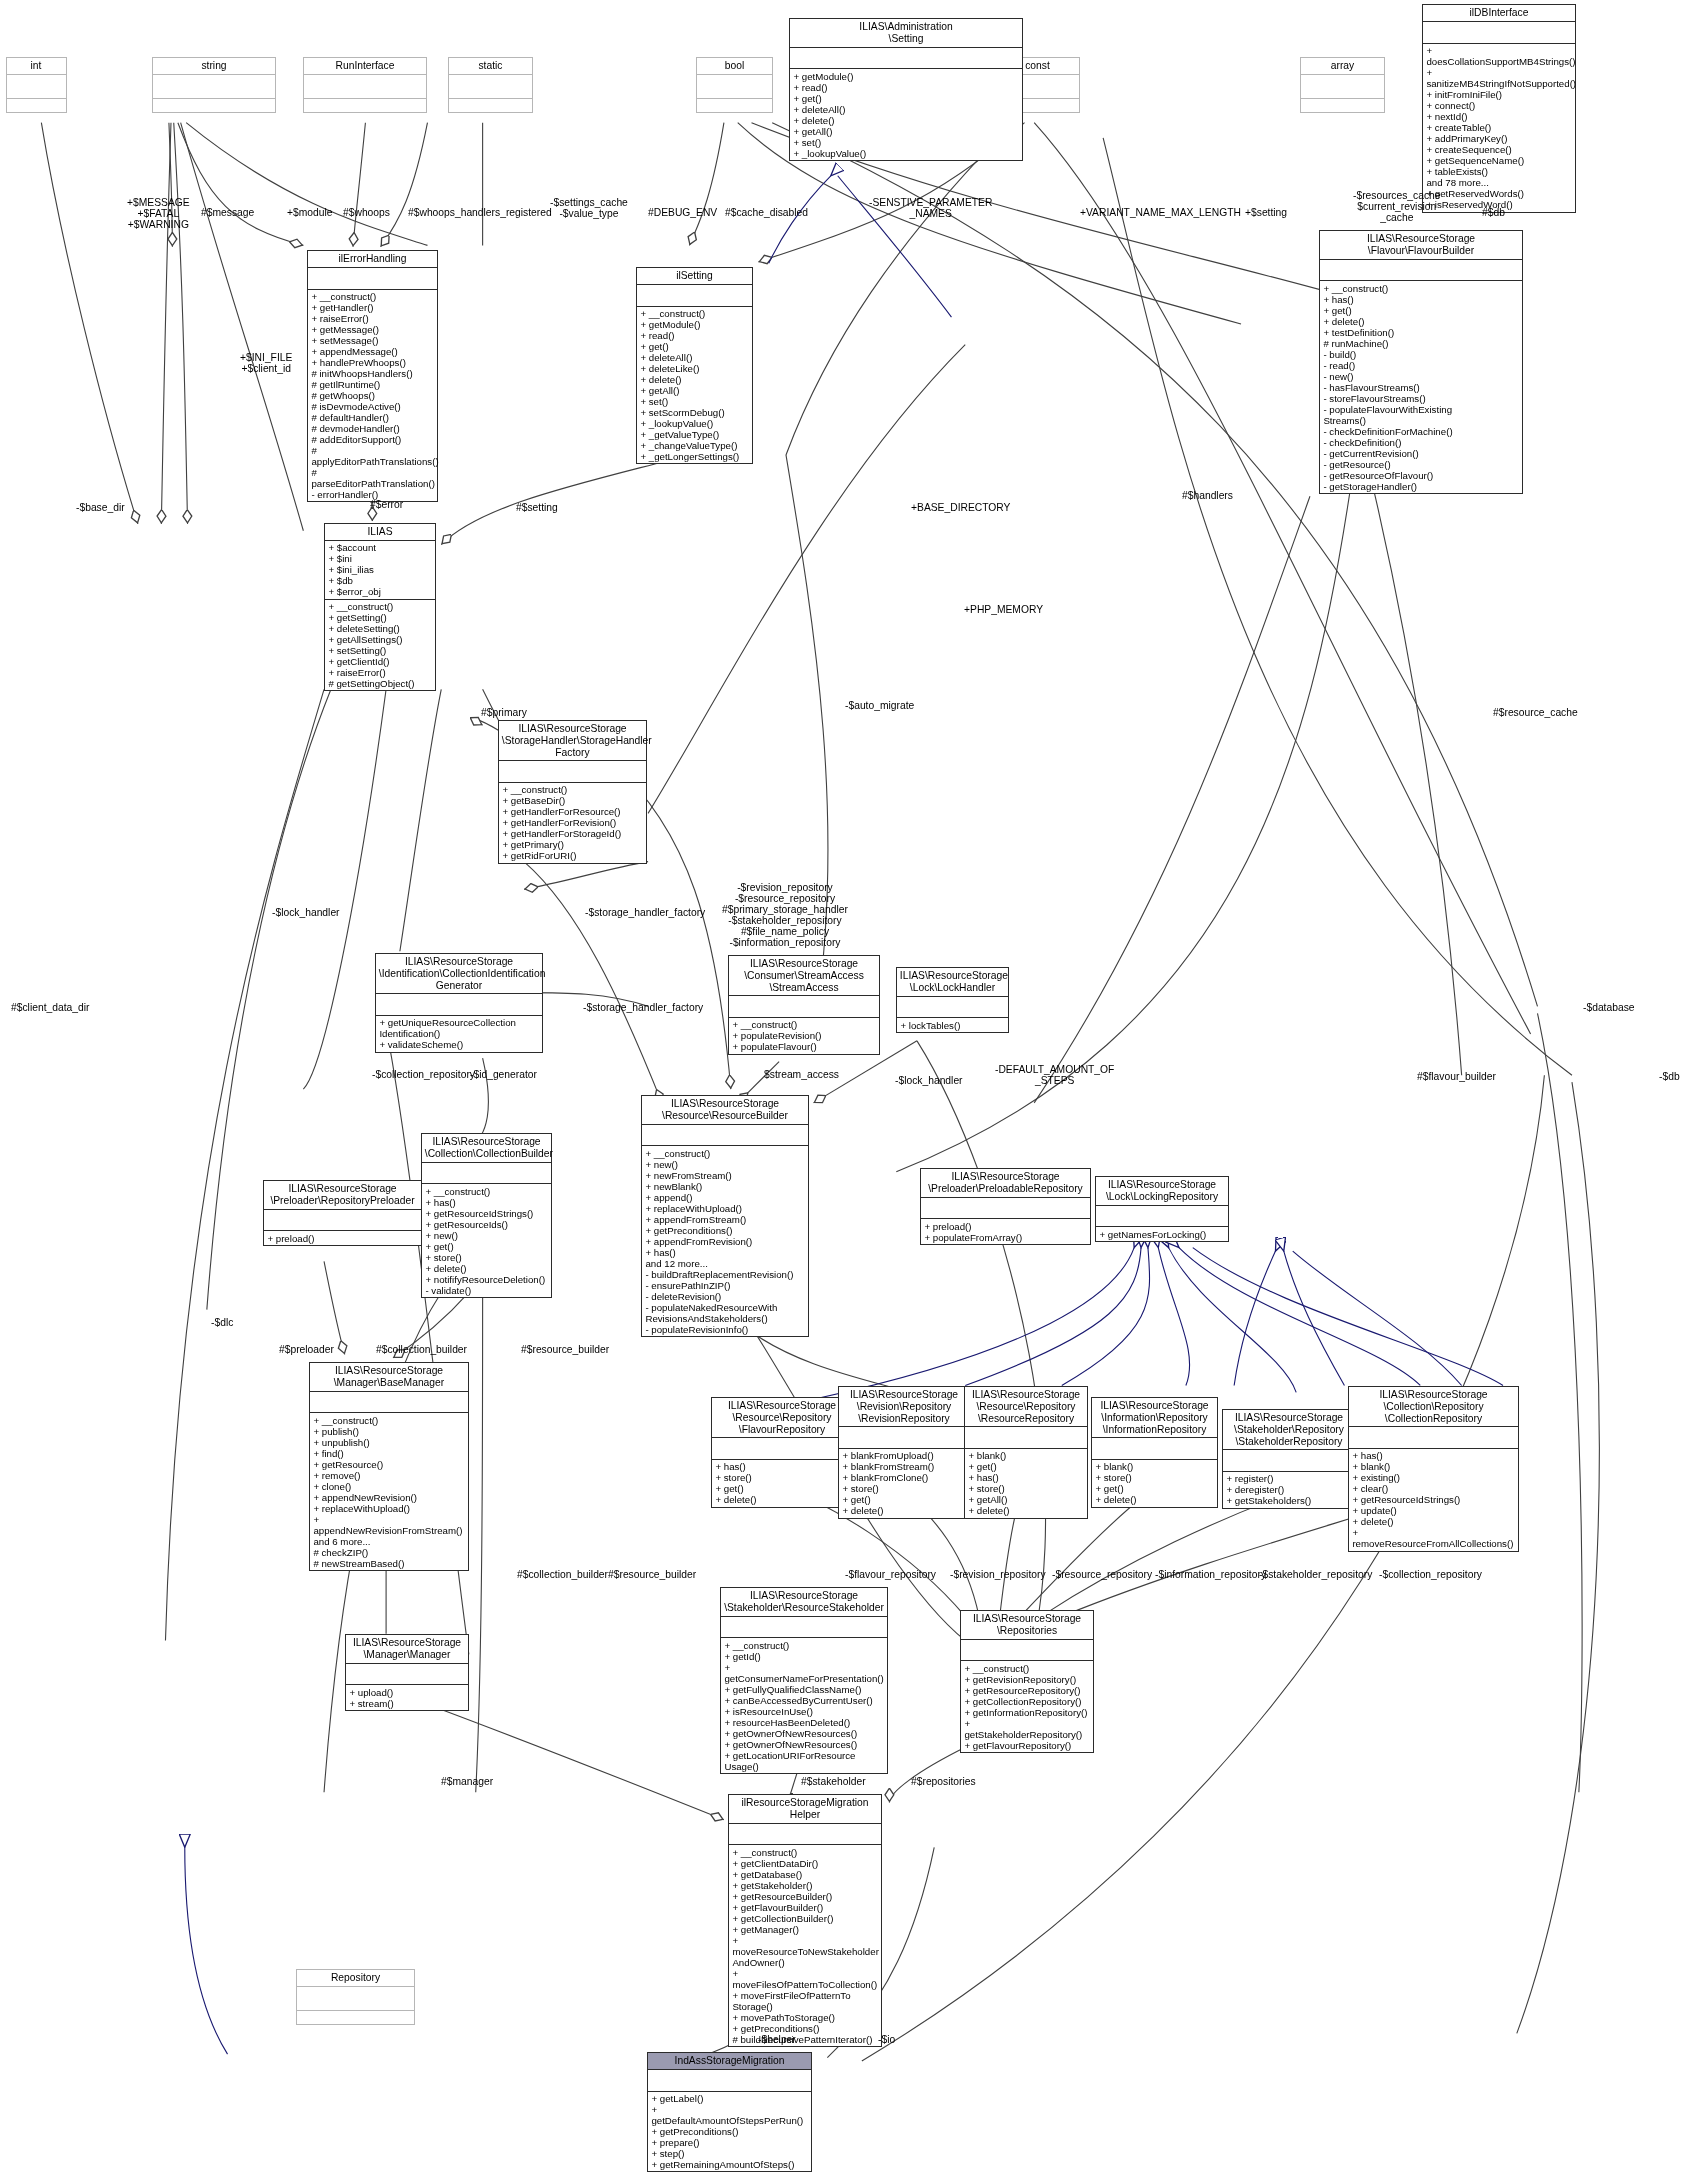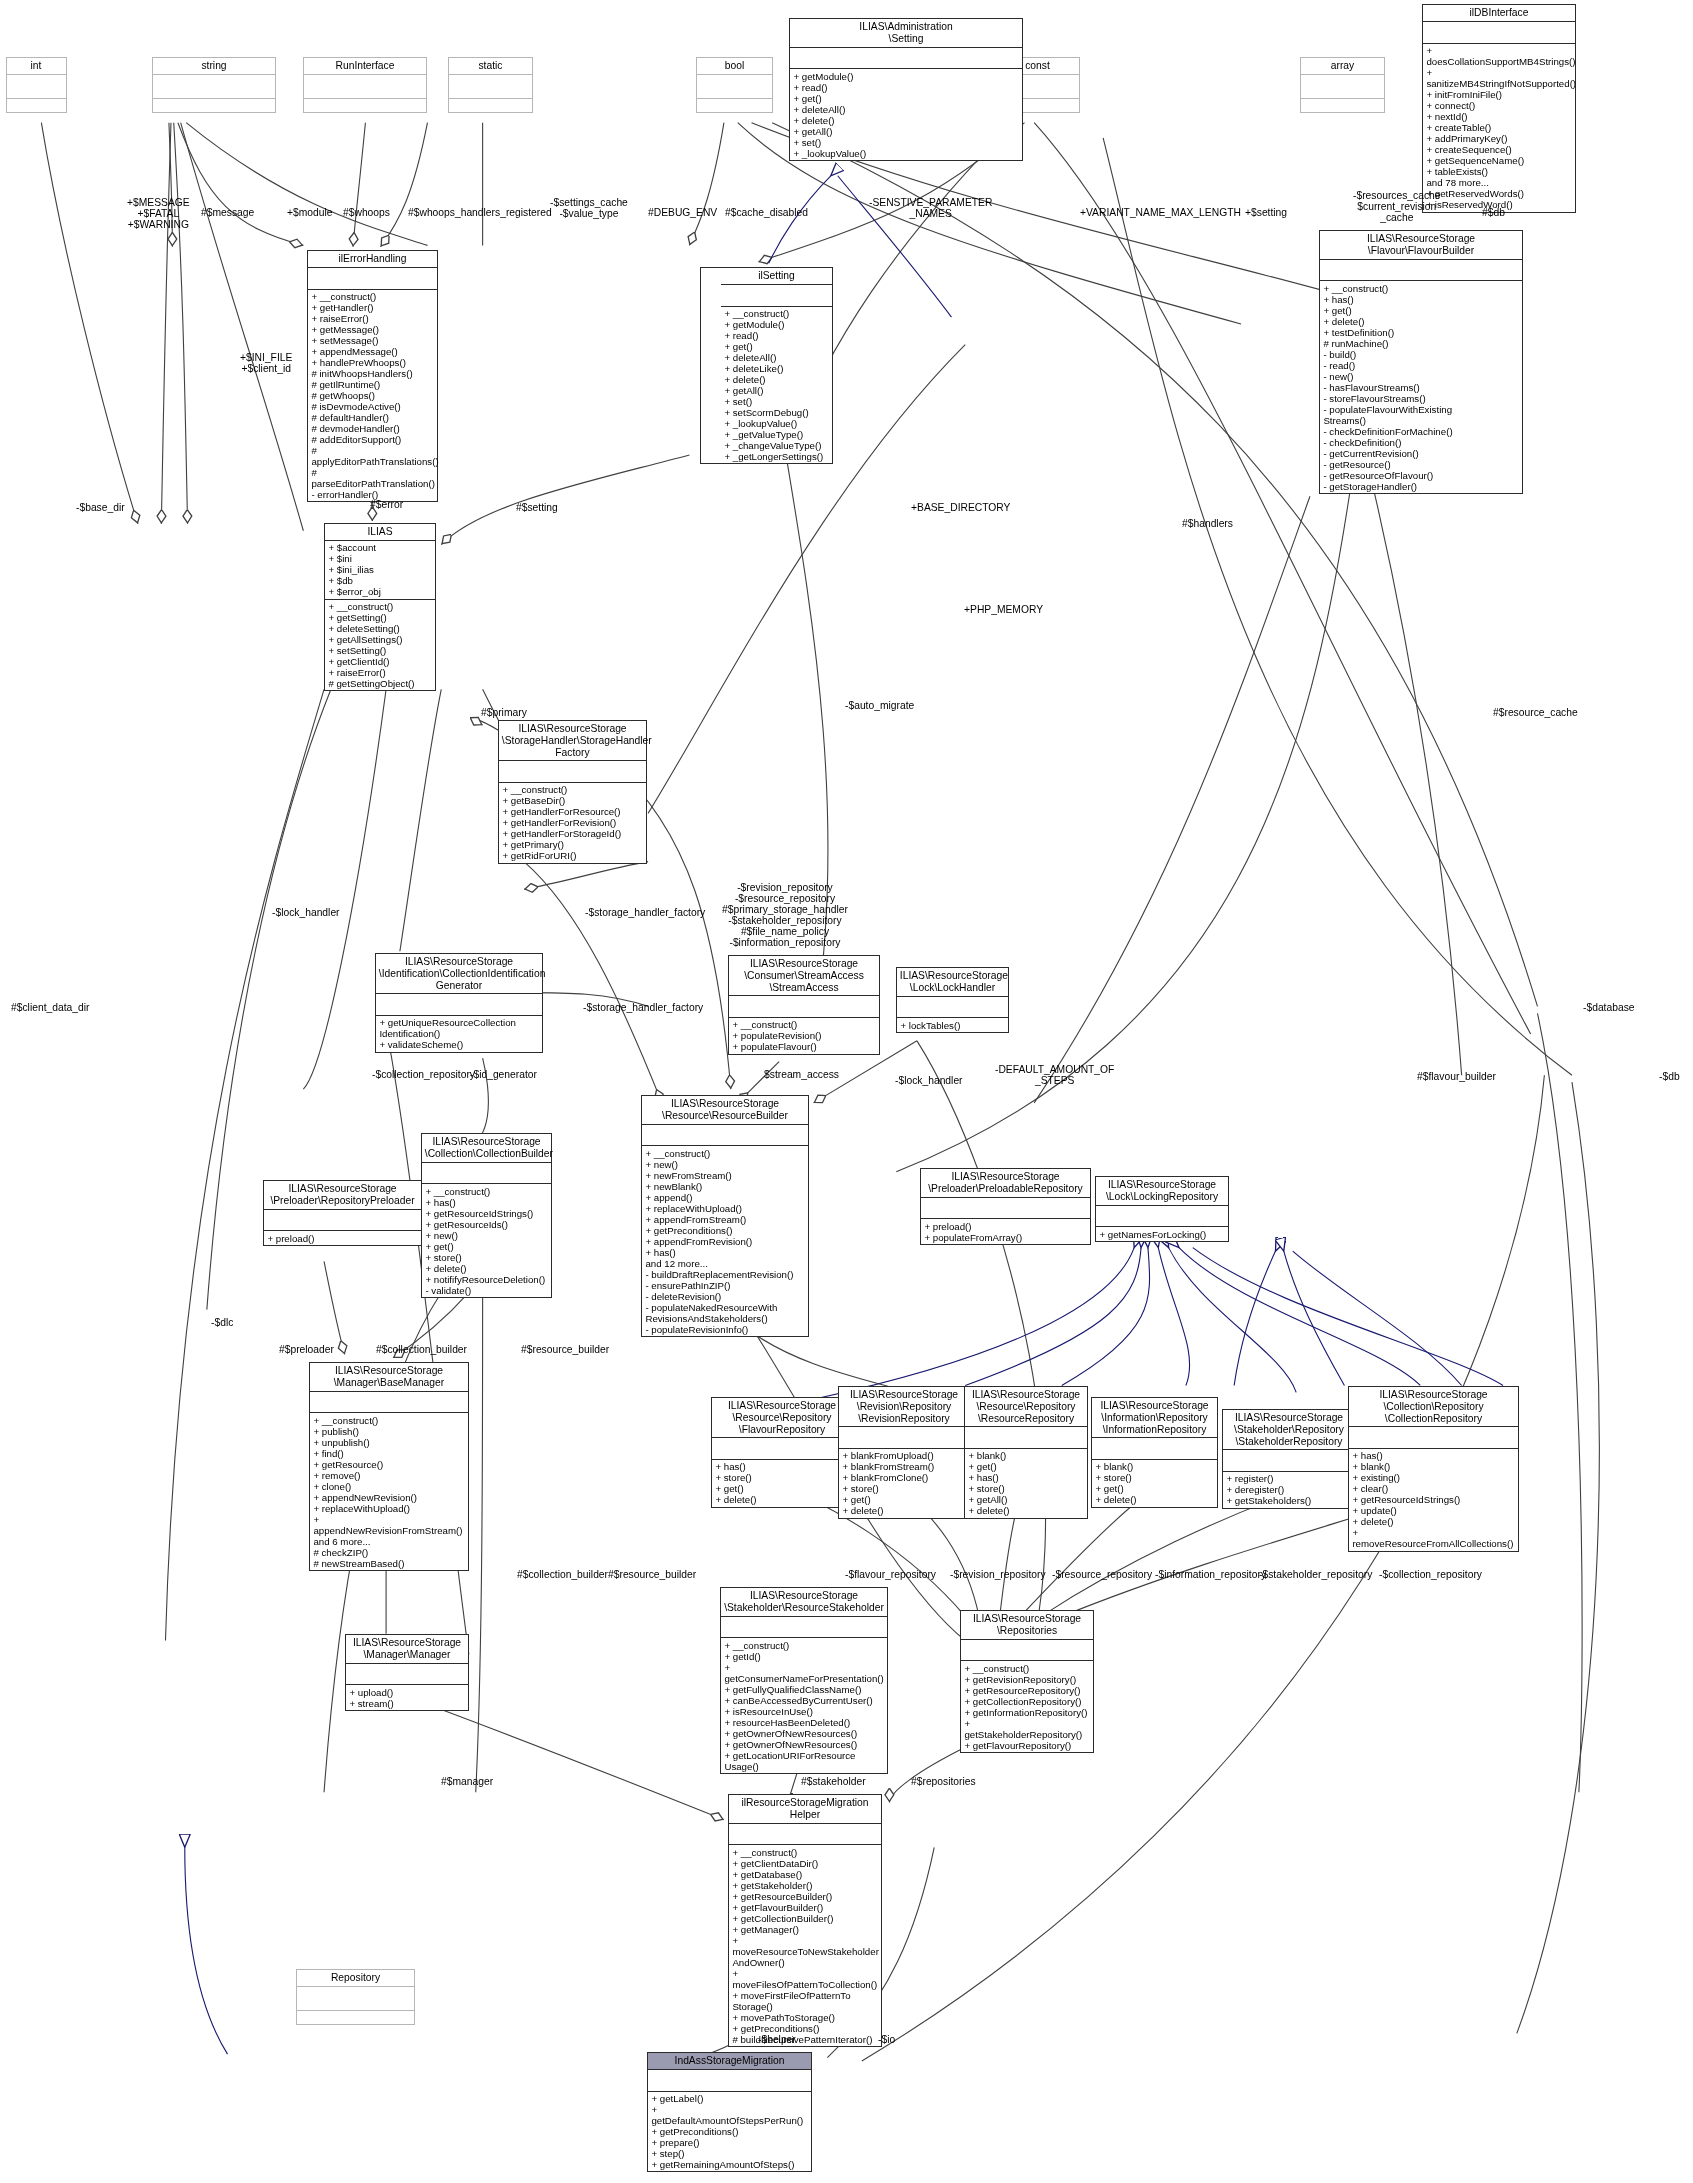--- a/index.html
+++ b/index.html
@@ -229,21 +229,21 @@
           <div># getWhoops()</div>
           <div># isDevmodeActive()</div>
           <div># defaultHandler()</div>
           <div># devmodeHandler()</div>
           <div># addEditorSupport()</div>
           <div># applyEditorPathTranslations()</div>
           <div># parseEditorPathTranslation()</div>
           <div>- errorHandler()</div>
         </div>
       </div>
-      <div class="node solid" style="left: 700px; top: 267px; width: 133px; padding-left: 20px;">
+      <div class="node solid" style="left: 636px; top: 267px; width: 117px;">
         <div class="nm">ilSetting</div>
         <div class="attrs empty3"></div>
         <div class="ops">
           <div>+ __construct()</div>
           <div>+ getModule()</div>
           <div>+ read()</div>
           <div>+ get()</div>
           <div>+ deleteAll()</div>
           <div>+ deleteLike()</div>
           <div>+ delete()</div>
@@ -609,21 +609,21 @@
       <div class="elabel" style="left: 1353px; top: 190px;">-$resources_cache
 $current_revision
 _cache</div>
       <div class="elabel" style="left: 1482px; top: 207px;">#$db</div>
       <div class="elabel" style="left: 240px; top: 352px;">+$INI_FILE
 +$client_id</div>
       <div class="elabel" style="left: 76px; top: 502px;">-$base_dir</div>
       <div class="elabel" style="left: 370px; top: 499px;">#$error</div>
       <div class="elabel" style="left: 516px; top: 502px;">#$setting</div>
       <div class="elabel" style="left: 911px; top: 502px;">+BASE_DIRECTORY</div>
-      <div class="elabel" style="left: 1182px; top: 518px;">#$handlers</div>
+      <div class="elabel" style="left: 1182px; top: 490px;">#$handlers</div>
       <div class="elabel" style="left: 964px; top: 604px;">+PHP_MEMORY</div>
       <div class="elabel" style="left: 481px; top: 707px;">#$primary</div>
       <div class="elabel" style="left: 845px; top: 700px;">-$auto_migrate</div>
       <div class="elabel" style="left: 1493px; top: 707px;">#$resource_cache</div>
       <div class="elabel" style="left: 272px; top: 907px;">-$lock_handler</div>
       <div class="elabel" style="left: 585px; top: 907px;">-$storage_handler_factory</div>
       <div class="elabel" style="left: 722px; top: 882px;">-$revision_repository
 -$resource_repository
 #$primary_storage_handler
 -$stakeholder_repository

